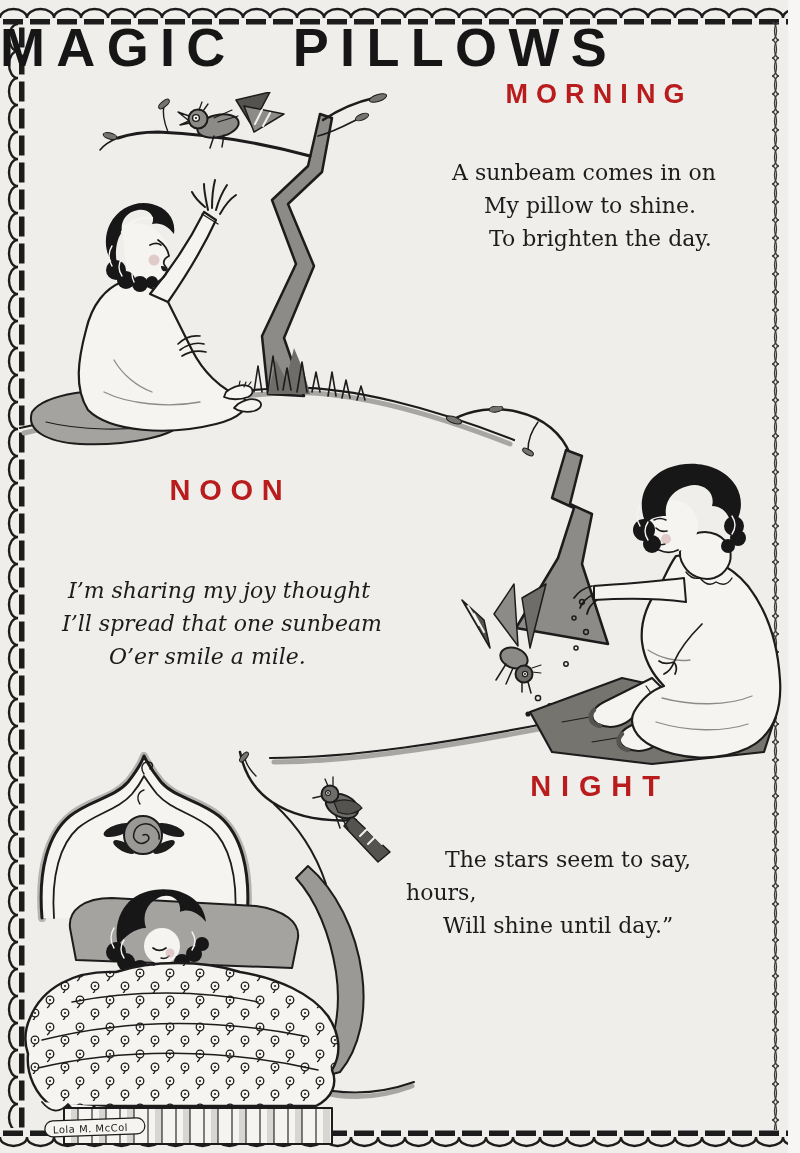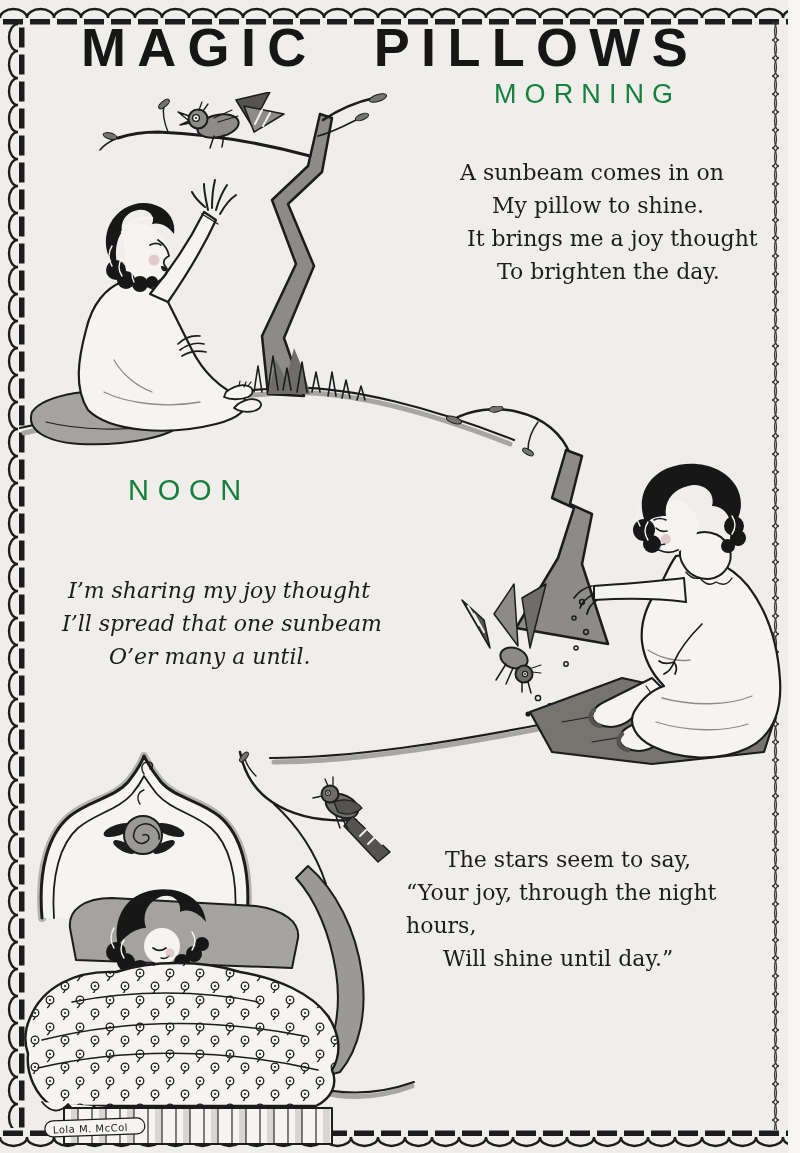--- a/index.html
+++ b/index.html
@@ -9,36 +9,36 @@
     font-family:"DejaVu Serif", serif;color:#1c1c1c;
   }
   svg{display:block;}
   .abs{position:absolute;}
   .b-top{left:0;top:2px;}
   .b-bottom{left:0;top:1128px;}
   .b-left{left:2px;top:24px;}
   .b-right{left:766px;top:22px;}
   .edge-strip{left:788px;top:0;width:12px;height:1153px;background:#f7f6f4;}
   .page-title{
-    left:0;top:16px;width:780px;text-align:center;
+    left:0;top:16px;width:780px;text-align:left;
     font-family:"Liberation Sans", sans-serif;font-weight:700;
     font-size:54px;letter-spacing:0.21em;word-spacing:0.55em;
     color:#161616;white-space:nowrap;z-index:5;
   }
   .deco-heading{
-    font-family:"Liberation Sans", sans-serif;font-weight:400;
-    font-size:27px;letter-spacing:0.30em;color:#15803d;
-    text-align:left;white-space:nowrap;z-index:5;
+    font-family:"Liberation Sans", sans-serif;font-weight:700;
+    font-size:27px;letter-spacing:0.30em;color:#b91c1c;
+    text-align:center;white-space:nowrap;z-index:5;
   }
   .h-morning{left:494px;top:79px;width:210px;}
   .h-noon{left:128px;top:474px;width:205px;font-size:29px;}
   .h-night{left:500px;top:770px;width:200px;font-size:29px;letter-spacing:0.34em;}
   .poem{font-size:22px;line-height:33px;z-index:5;white-space:nowrap;}
   .poem .pl{height:33px;}
-  .poem-morning{left:452px;top:156px;margin-left:8px;}
+  .poem-morning{left:452px;top:156px;}
   .poem-noon{left:62px;top:574px;font-style:italic;}
   .poem-night{left:406px;top:843px;}
   .illu{z-index:1;}
 </style>
 </head>
 <body>
 
 <div class="page">
 
   <svg class="abs b-top" width="800" height="26">
@@ -81,34 +81,33 @@
     <rect width="22" height="1108" fill="url(#stitch-r)"></rect>
   </svg>
   <div class="abs edge-strip"></div>
 
   <div class="abs page-title">MAGIC PILLOWS</div>
 
   <div class="abs deco-heading h-morning">MORNING</div>
   <div class="abs poem poem-morning">
     <div class="pl" style="margin-left:0px">A sunbeam comes in on</div>
     <div class="pl" style="margin-left:32px">My pillow to shine.</div>
-    <div class="pl" style="margin-left:7px">It brings me a joy thought</div>
     <div class="pl" style="margin-left:37px">To brighten the day.</div>
   </div>
 
   <div class="abs deco-heading h-noon">NOON</div>
   <div class="abs poem poem-noon">
     <div class="pl" style="margin-left:6px">I’m sharing my joy thought</div>
     <div class="pl" style="margin-left:0px">I’ll spread that one sunbeam</div>
-    <div class="pl" style="margin-left:47px">O’er many a until.</div>
+    <div class="pl" style="margin-left:47px">O’er smile a mile.</div>
   </div>
 
+  <div class="abs deco-heading h-night">NIGHT</div>
   <div class="abs poem poem-night">
     <div class="pl" style="margin-left:39px">The stars seem to say,</div>
-    <div class="pl" style="margin-left:0px">“Your joy, through the night</div>
     <div class="pl" style="">hours,</div>
     <div class="pl" style="margin-left:37px">Will shine until day.”</div>
   </div>
 
   <svg class="abs illu" style="left:18px;top:92px" width="500" height="370" viewBox="0 0 500 370">
     <g stroke-linecap="round" stroke-linejoin="round">
 
       <g>
         <path d="M 6 341 C 84 323 172 307 262 301 C 330 297 418 323 492 352" stroke="#a8a6a3" stroke-width="5" fill="none"></path>
         <path d="M 2 336 C 80 318 170 302 262 296 C 330 292 420 318 496 348" stroke="#1c1c1c" stroke-width="2.2" fill="none"></path>

